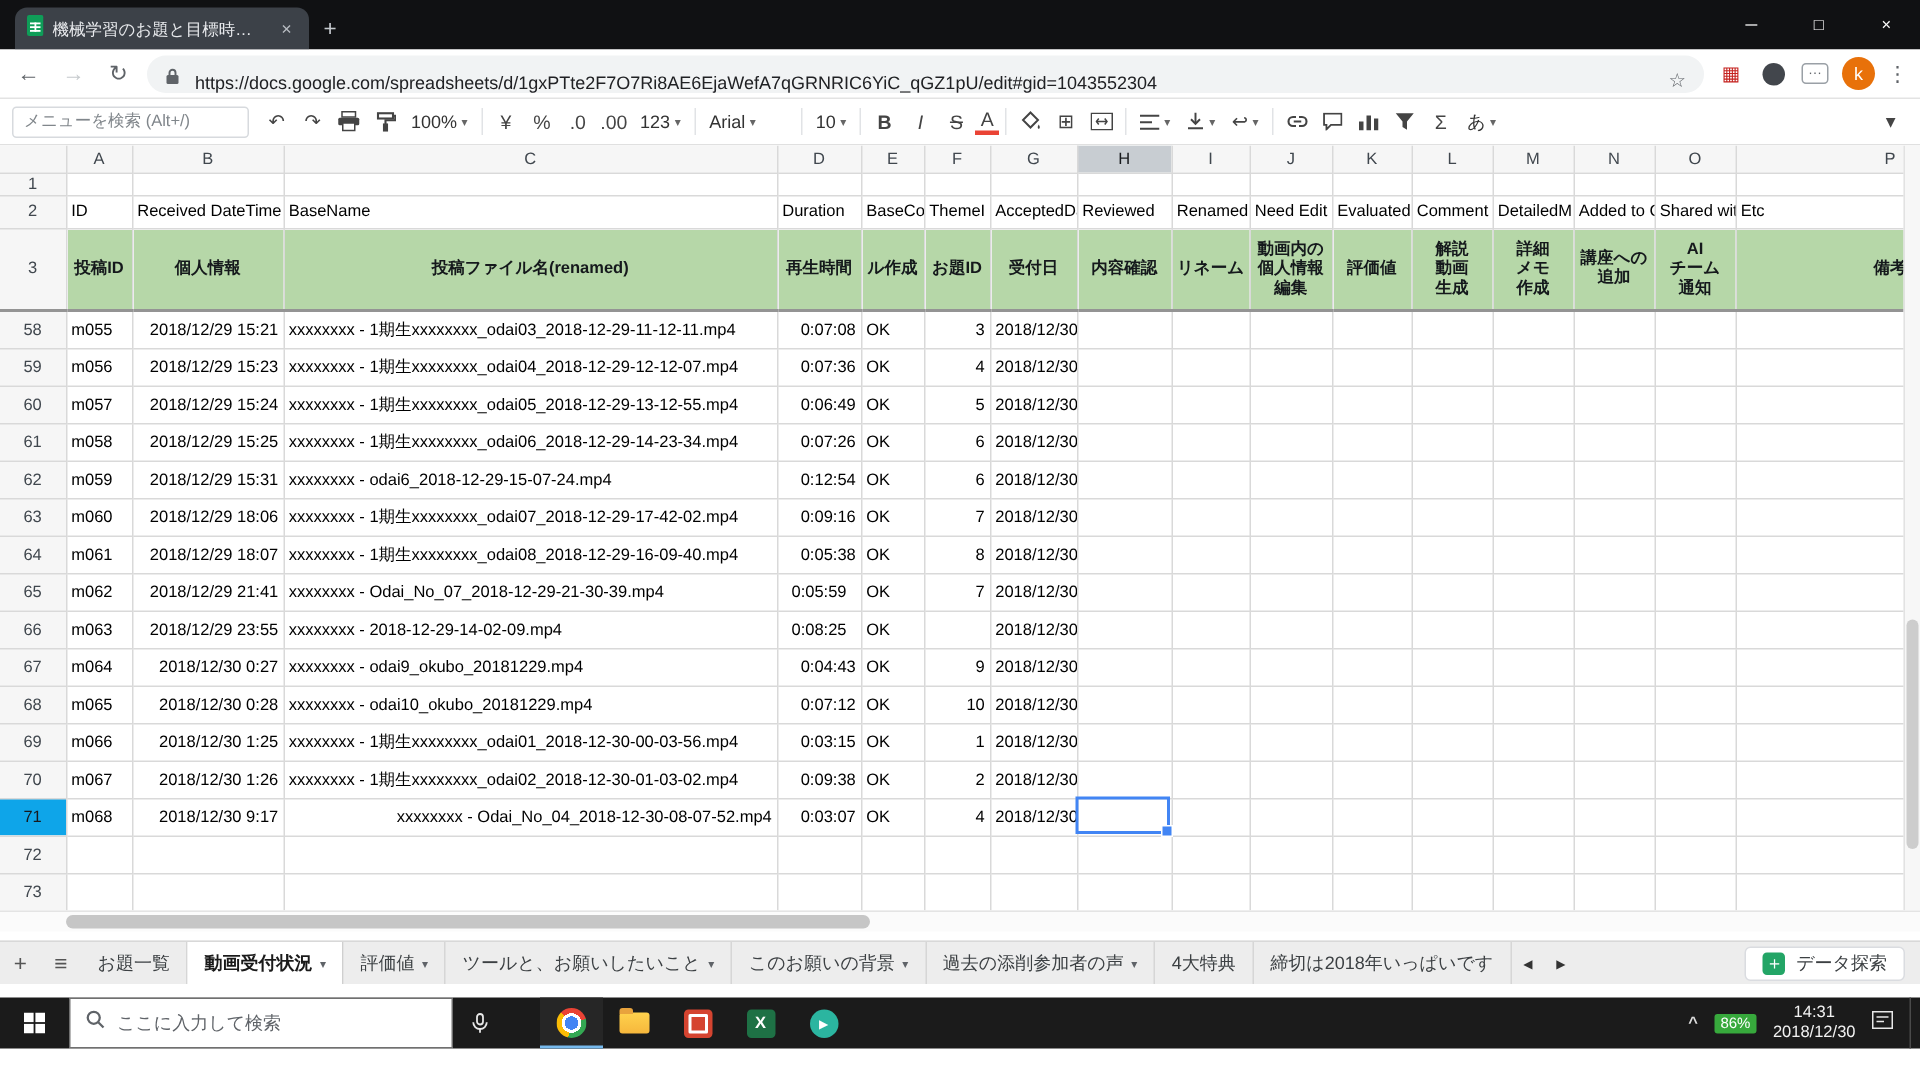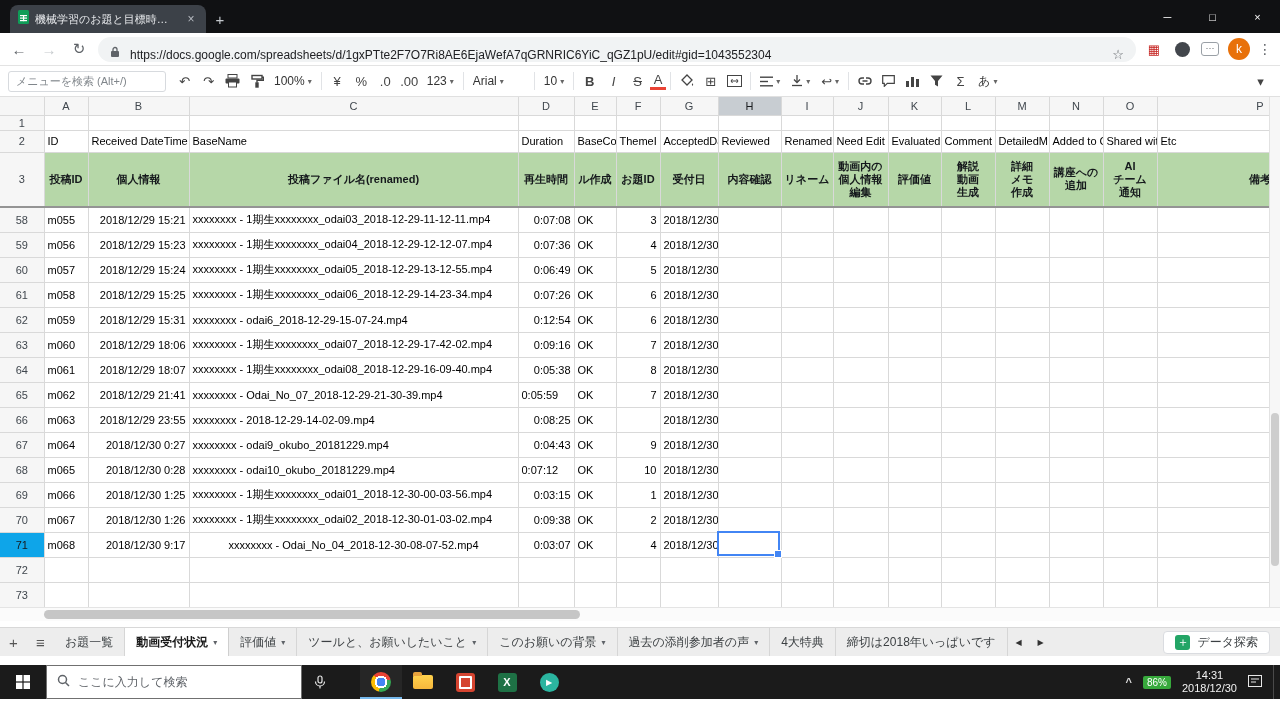--- a/index.html
+++ b/index.html
@@ -509,40 +509,40 @@
             <td class="dc" style="text-align:left"></td>
             <td class="dc" style="text-align:left"></td>
             <td class="dc" style="text-align:left"></td>
             <td class="dc" style="text-align:left"></td>
           </tr>
           <tr class="dr">
             <td class="rh">65</td>
             <td class="dc" style="text-align:left">m062</td>
             <td class="dc" style="text-align:right">2018/12/29 21:41</td>
             <td class="dc" style="text-align:left">xxxxxxxx - Odai_No_07_2018-12-29-21-30-39.mp4</td>
-            <td class="dc" style="text-align:left">0:05:59</td>
+            <td class="dc" style="text-align:center">0:05:59</td>
             <td class="dc" style="text-align:left">OK</td>
             <td class="dc" style="text-align:right">7</td>
             <td class="dc" style="text-align:right">2018/12/30</td>
             <td class="dc" style="text-align:left"></td>
             <td class="dc" style="text-align:left"></td>
             <td class="dc" style="text-align:left"></td>
             <td class="dc" style="text-align:left"></td>
             <td class="dc" style="text-align:left"></td>
             <td class="dc" style="text-align:left"></td>
             <td class="dc" style="text-align:left"></td>
             <td class="dc" style="text-align:left"></td>
             <td class="dc" style="text-align:left"></td>
           </tr>
           <tr class="dr">
             <td class="rh">66</td>
             <td class="dc" style="text-align:left">m063</td>
             <td class="dc" style="text-align:right">2018/12/29 23:55</td>
             <td class="dc" style="text-align:left">xxxxxxxx - 2018-12-29-14-02-09.mp4</td>
-            <td class="dc" style="text-align:right">0:08:25</td>
+            <td class="dc" style="text-align:center">0:08:25</td>
             <td class="dc" style="text-align:left">OK</td>
             <td class="dc" style="text-align:right"></td>
             <td class="dc" style="text-align:right">2018/12/30</td>
             <td class="dc" style="text-align:left"></td>
             <td class="dc" style="text-align:left"></td>
             <td class="dc" style="text-align:left"></td>
             <td class="dc" style="text-align:left"></td>
             <td class="dc" style="text-align:left"></td>
             <td class="dc" style="text-align:left"></td>
             <td class="dc" style="text-align:left"></td>
@@ -566,21 +566,21 @@
             <td class="dc" style="text-align:left"></td>
             <td class="dc" style="text-align:left"></td>
             <td class="dc" style="text-align:left"></td>
             <td class="dc" style="text-align:left"></td>
           </tr>
           <tr class="dr">
             <td class="rh">68</td>
             <td class="dc" style="text-align:left">m065</td>
             <td class="dc" style="text-align:right">2018/12/30 0:28</td>
             <td class="dc" style="text-align:left">xxxxxxxx - odai10_okubo_20181229.mp4</td>
-            <td class="dc" style="text-align:left">0:07:12</td>
+            <td class="dc" style="text-align:right">0:07:12</td>
             <td class="dc" style="text-align:left">OK</td>
             <td class="dc" style="text-align:right">10</td>
             <td class="dc" style="text-align:right">2018/12/30</td>
             <td class="dc" style="text-align:left"></td>
             <td class="dc" style="text-align:left"></td>
             <td class="dc" style="text-align:left"></td>
             <td class="dc" style="text-align:left"></td>
             <td class="dc" style="text-align:left"></td>
             <td class="dc" style="text-align:left"></td>
             <td class="dc" style="text-align:left"></td>
@@ -622,21 +622,21 @@
             <td class="dc" style="text-align:left"></td>
             <td class="dc" style="text-align:left"></td>
             <td class="dc" style="text-align:left"></td>
             <td class="dc" style="text-align:left"></td>
             <td class="dc" style="text-align:left"></td>
           </tr>
           <tr class="dr">
             <td class="rh selrh">71</td>
             <td class="dc" style="text-align:left">m068</td>
             <td class="dc" style="text-align:right">2018/12/30 9:17</td>
-            <td class="dc" style="text-align:center">xxxxxxxx - Odai_No_04_2018-12-30-08-07-52.mp4</td>
+            <td class="dc" style="text-align:right">xxxxxxxx - Odai_No_04_2018-12-30-08-07-52.mp4</td>
             <td class="dc" style="text-align:right">0:03:07</td>
             <td class="dc" style="text-align:left">OK</td>
             <td class="dc" style="text-align:right">4</td>
             <td class="dc" style="text-align:right">2018/12/30</td>
             <td class="dc" style="text-align:left"></td>
             <td class="dc" style="text-align:left"></td>
             <td class="dc" style="text-align:left"></td>
             <td class="dc" style="text-align:left"></td>
             <td class="dc" style="text-align:left"></td>
             <td class="dc" style="text-align:left"></td>

